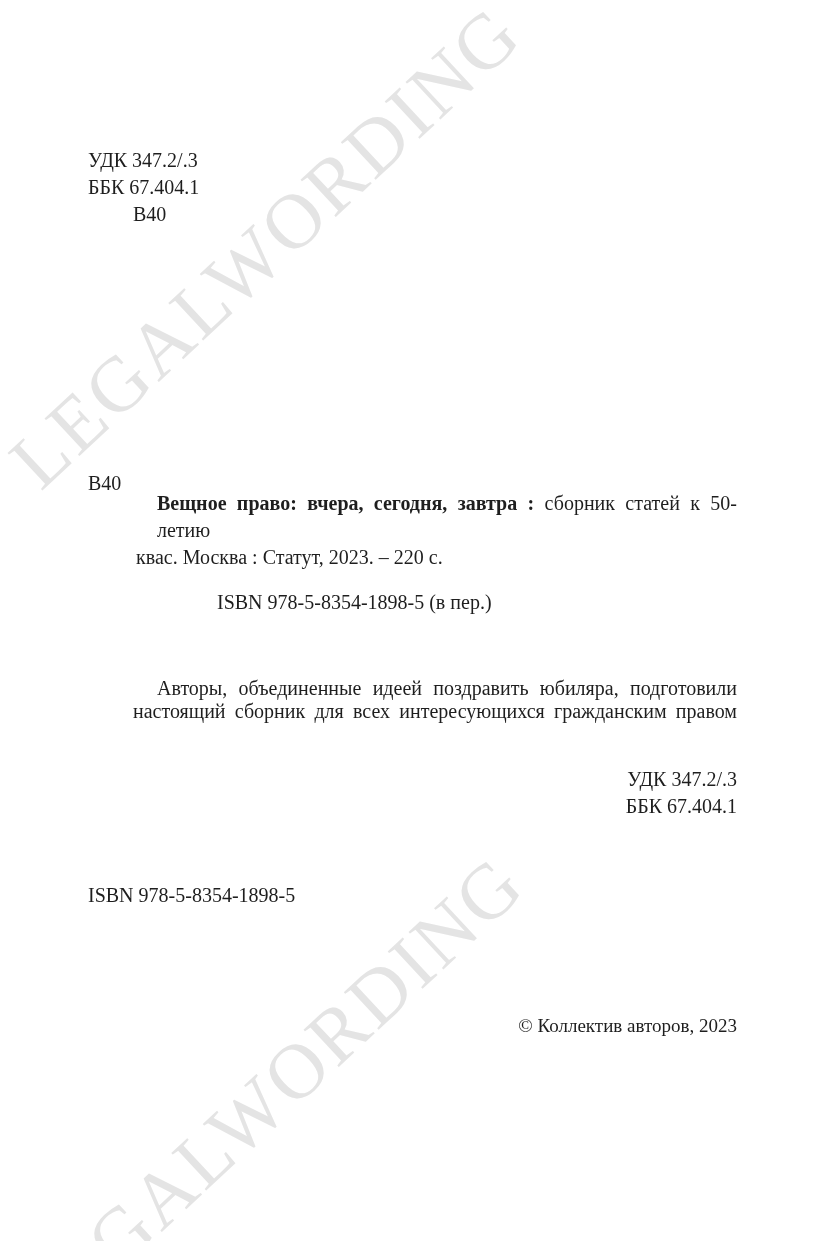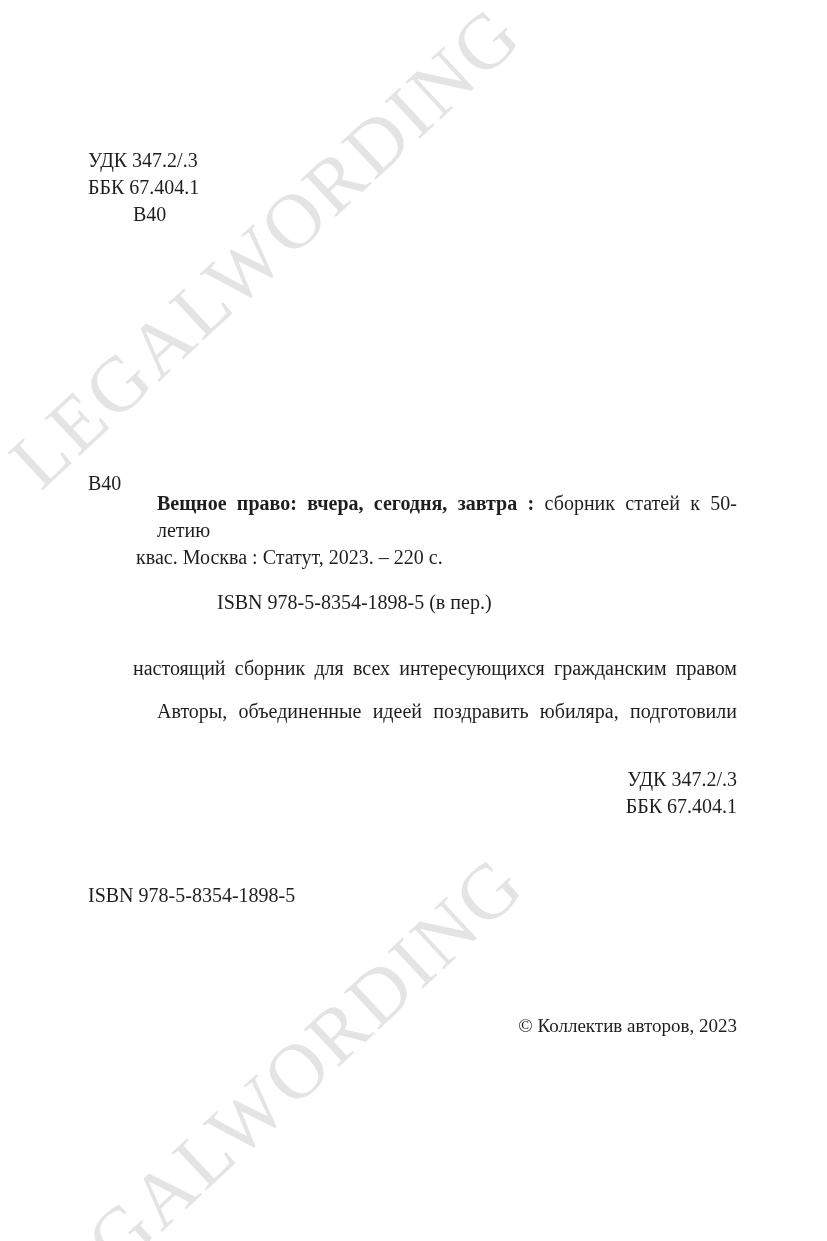--- a/index.html
+++ b/index.html
@@ -109,22 +109,22 @@
   <div class="layer entry">
     <div class="jline first-indent">
       <b>Вещное право: вчера, сегодня, завтра :</b><span> сборник статей к 50-летию</span>
     </div>
     <div>квас. Москва : Статут, 2023. – 220 с.</div>
   </div>
 
   <div class="layer isbn-top">ISBN 978-5-8354-1898-5 (в пер.)</div>
 
   <div class="layer annotation">
+    <div class="jline first-indent">Авторы, объединенные идеей поздравить юбиляра, подготовили</div>
     <div class="jline">настоящий сборник для всех интересующихся гражданским правом</div>
-    <div class="jline first-indent">Авторы, объединенные идеей поздравить юбиляра, подготовили</div>
   </div>
 
   <div class="layer right-codes">
     <div>УДК 347.2/.3</div>
     <div>ББК 67.404.1</div>
   </div>
 
   <div class="layer isbn-bottom">ISBN 978-5-8354-1898-5</div>
 
   <div class="layer copyright">

